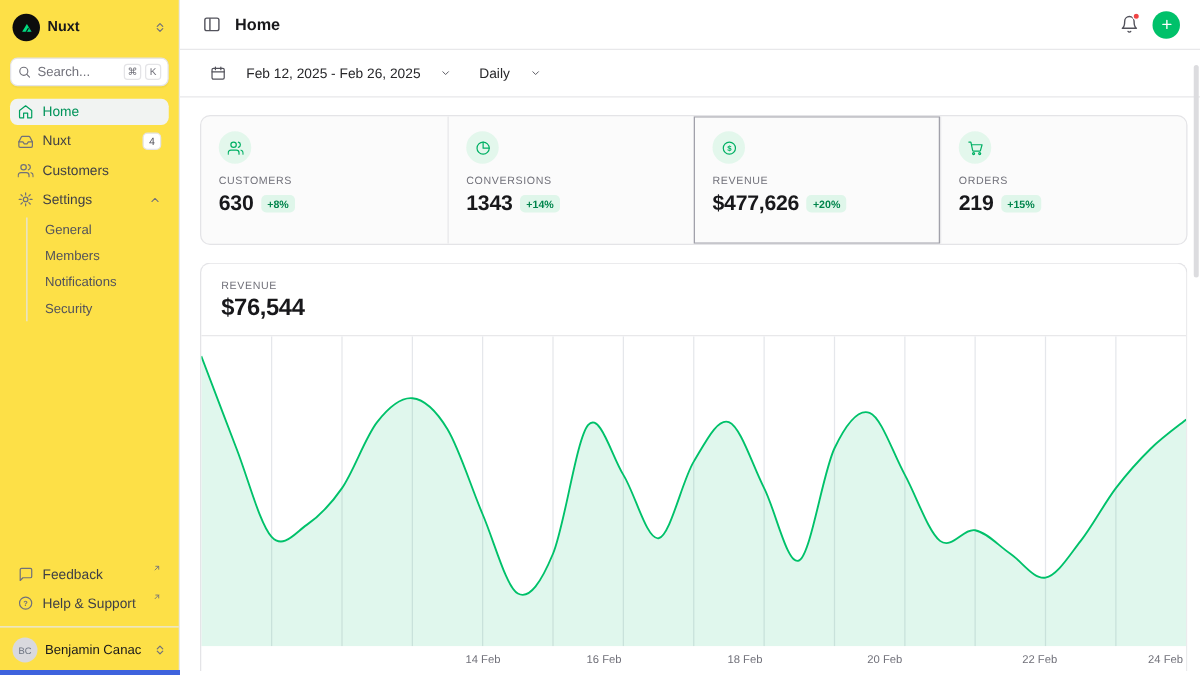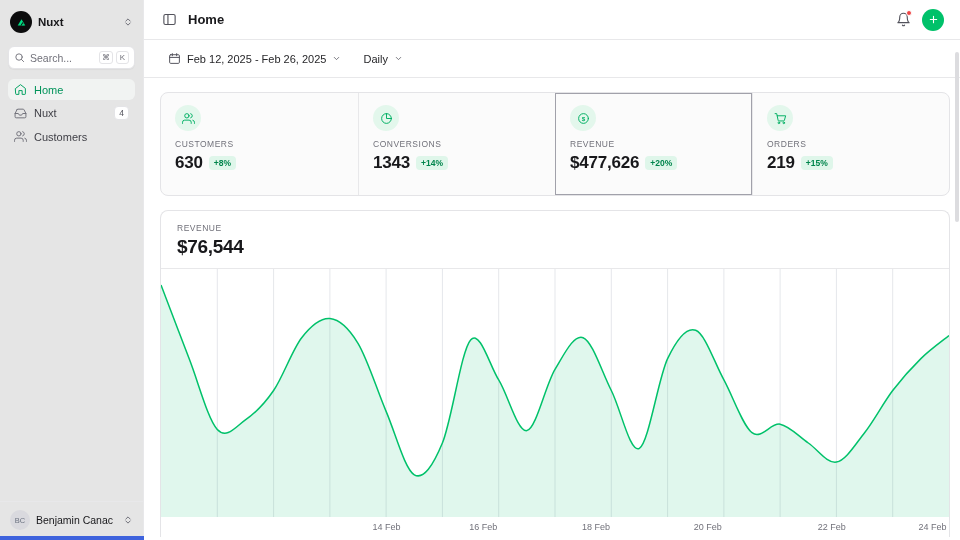--- a/index.html
+++ b/index.html
@@ -4,21 +4,21 @@
 <style>
   * { margin:0; padding:0; box-sizing:border-box; }
   html,body { width:960px; height:540px; overflow:hidden; }
   body {
     font-family:"Liberation Sans", sans-serif;
     font-size:11px; color:#18181b; background:#fff; position:relative;
   }
   .app { display:flex; width:100%; height:100%; }
 
   
-  .sidebar { width:144px; min-width:144px; border-right:1px solid #e8e8ea; display:flex; flex-direction:column; padding:8px; background:#e5e5e5; position:relative; }
+  .sidebar { width:144px; min-width:144px; border-right:1px solid #e8e8ea; display:flex; flex-direction:column; padding:8px; background:#fde047; position:relative; }
   .team-switcher { display:flex; align-items:center; gap:6px; padding:3px 2px; border-radius:6px; cursor:pointer; }
   .logo-badge { width:22px; height:22px; border-radius:50%; background:#0c0c0d; display:flex; align-items:center; justify-content:center; flex:0 0 auto; }
   .team-name { font-weight:700; font-size:11.5px; flex:1; }
   .muted-icon { color:#71717a; display:flex; align-items:center; }
   .searchbox { margin-top:10px; display:flex; align-items:center; gap:5px; border:1px solid #e4e4e7; border-radius:6px; padding:4px 5px; background:#fff; box-shadow:0 1px 1px rgba(0,0,0,.04); color:#71717a; cursor:text; }
   .searchbox .ph { flex:1; font-size:10.5px; white-space:nowrap; overflow:hidden; }
   .kbds { display:flex; gap:3px; }
   kbd { min-width:13px; height:13px; border:1px solid #e4e4e7; border-radius:3px; font-size:8px; display:inline-flex; align-items:center; justify-content:center; padding:0 2px; color:#71717a; background:#fff; font-family:inherit; }
   nav { margin-top:10px; display:flex; flex-direction:column; gap:2px; }
   .nav-item { display:flex; align-items:center; gap:7px; padding:4px 6px; border-radius:6px; color:#3f3f46; cursor:pointer; }
@@ -41,21 +41,21 @@
   
   .main { flex:1; min-width:0; display:flex; flex-direction:column; }
   .topbar { height:40px; border-bottom:1px solid #e8e8ea; display:flex; align-items:center; gap:9px; padding:0 16px; }
   .icon-btn { background:none; border:none; color:#52525b; display:flex; align-items:center; cursor:pointer; padding:2px; }
   .page-title { font-size:13px; font-weight:700; }
   .topbar-spacer { flex:1; }
   .bell-wrap { position:relative; }
   .notif-dot { position:absolute; top:0; right:1px; width:6px; height:6px; border-radius:50%; background:#ef4444; border:1px solid #fff; }
   .plus-btn { width:22px; height:22px; border-radius:50%; background:#00c16a; color:#fff; border:none; display:flex; align-items:center; justify-content:center; cursor:pointer; }
   .toolbar { height:38px; border-bottom:1px solid #e8e8ea; display:flex; align-items:center; gap:6px; padding:0 16px; }
-  .toolbar-btn { display:flex; align-items:center; gap:6px; color:#27272a; font-size:11px; padding:5px 8px; border-radius:6px; cursor:pointer; background:none; border:none; font-family:inherit; }
+  .toolbar-btn { display:flex; align-items:center; gap:16px; color:#27272a; font-size:11px; padding:5px 8px; border-radius:6px; cursor:pointer; background:none; border:none; font-family:inherit; }
   .toolbar-btn svg { color:#52525b; }
   .chev { color:#71717a; display:flex; }
 
   .content { flex:1; padding:14px 10px 0 16px; min-height:0; }
 
   
   .stats { display:grid; grid-template-columns:repeat(4,1fr); border:1px solid #e4e4e7; border-radius:8px; background:#fbfbfb; height:104px; overflow:hidden; }
   .stat-cell { padding:12px 14px; cursor:pointer; }
   .stat-cell + .stat-cell { border-left:1px solid #e8e8ea; }
   .stat-cell.selected { outline:1px solid #a1a1aa; outline-offset:-1px; }
@@ -134,24 +134,67 @@
       <a class="nav-item">
         <svg width="13" height="13" viewBox="0 0 24 24" fill="none" stroke="currentColor" stroke-width="1.8" stroke-linecap="round" stroke-linejoin="round">
             <path d="M17 21v-2a4 4 0 0 0-4-4H5a4 4 0 0 0-4 4v2"></path>
             <circle cx="9" cy="7" r="4"></circle>
             <path d="M23 21v-2a4 4 0 0 0-3-3.87"></path>
             <path d="M16 3.13a4 4 0 0 1 0 7.75"></path>
           </svg>
 
         <span class="lbl">Customers</span>
       </a>
+      <a class="nav-item">
+        <svg width="13" height="13" viewBox="0 0 24 24" fill="none" stroke="currentColor" stroke-width="1.8" stroke-linecap="round" stroke-linejoin="round">
+            <circle cx="12" cy="12" r="3.4"></circle>
+            <path d="M12 2.5v3M12 18.5v3M2.5 12h3M18.5 12h3M5.2 5.2l2.1 2.1M16.7 16.7l2.1 2.1M18.8 5.2l-2.1 2.1M7.3 16.7l-2.1 2.1"></path>
+          </svg>
+        <span class="lbl">Settings</span>
+        <span class="muted-icon">
+          <svg width="10" height="10" viewBox="0 0 24 24" fill="none" stroke="currentColor" stroke-width="2" stroke-linecap="round" stroke-linejoin="round">
+              <path d="M6 15l6-6 6 6"></path>
+            </svg>
+        </span>
+      </a>
+      <div class="sub-list">
+        <a class="sub-item">General</a>
+        <a class="sub-item">Members</a>
+        <a class="sub-item">Notifications</a>
+        <a class="sub-item">Security</a>
+      </div>
     </nav>
 
     <div class="sb-spacer"></div>
 
+    <div class="sb-footer">
+      <a class="nav-item">
+        <svg width="13" height="13" viewBox="0 0 24 24" fill="none" stroke="currentColor" stroke-width="1.8" stroke-linecap="round" stroke-linejoin="round">
+            <path d="M21 15a2 2 0 0 1-2 2H8l-4 4V5a2 2 0 0 1 2-2h13a2 2 0 0 1 2 2z"></path>
+          </svg>
+        <span class="lbl">Feedback</span>
+        <span class="ext-arrow">
+          <svg width="7" height="7" viewBox="0 0 24 24" fill="none" stroke="currentColor" stroke-width="2.4" stroke-linecap="round" stroke-linejoin="round">
+              <path d="M7 17 17 7M9 7h8v8"></path>
+            </svg>
+        </span>
+      </a>
+      <a class="nav-item">
+        <svg width="13" height="13" viewBox="0 0 24 24" fill="none" stroke="currentColor" stroke-width="1.8" stroke-linecap="round">
+            <circle cx="12" cy="12" r="9"></circle>
+            <text x="12" y="16" text-anchor="middle" font-size="11" font-weight="bold" stroke="none" fill="currentColor">?</text>
+          </svg>
+        <span class="lbl">Help &amp; Support</span>
+        <span class="ext-arrow">
+          <svg width="7" height="7" viewBox="0 0 24 24" fill="none" stroke="currentColor" stroke-width="2.4" stroke-linecap="round" stroke-linejoin="round">
+              <path d="M7 17 17 7M9 7h8v8"></path>
+            </svg>
+        </span>
+      </a>
+    </div>
 
     <div class="sb-divider"></div>
 
     <div class="user-row">
       <span class="avatar">BC</span>
       <span class="user-name">Benjamin Canac</span>
       <span class="muted-icon">
         <svg width="10" height="10" viewBox="0 0 16 16" fill="none" stroke="currentColor" stroke-width="1.6" stroke-linecap="round" stroke-linejoin="round">
             <path d="M4.5 6.5 8 3l3.5 3.5"></path>
             <path d="M4.5 9.5 8 13l3.5-3.5"></path>

